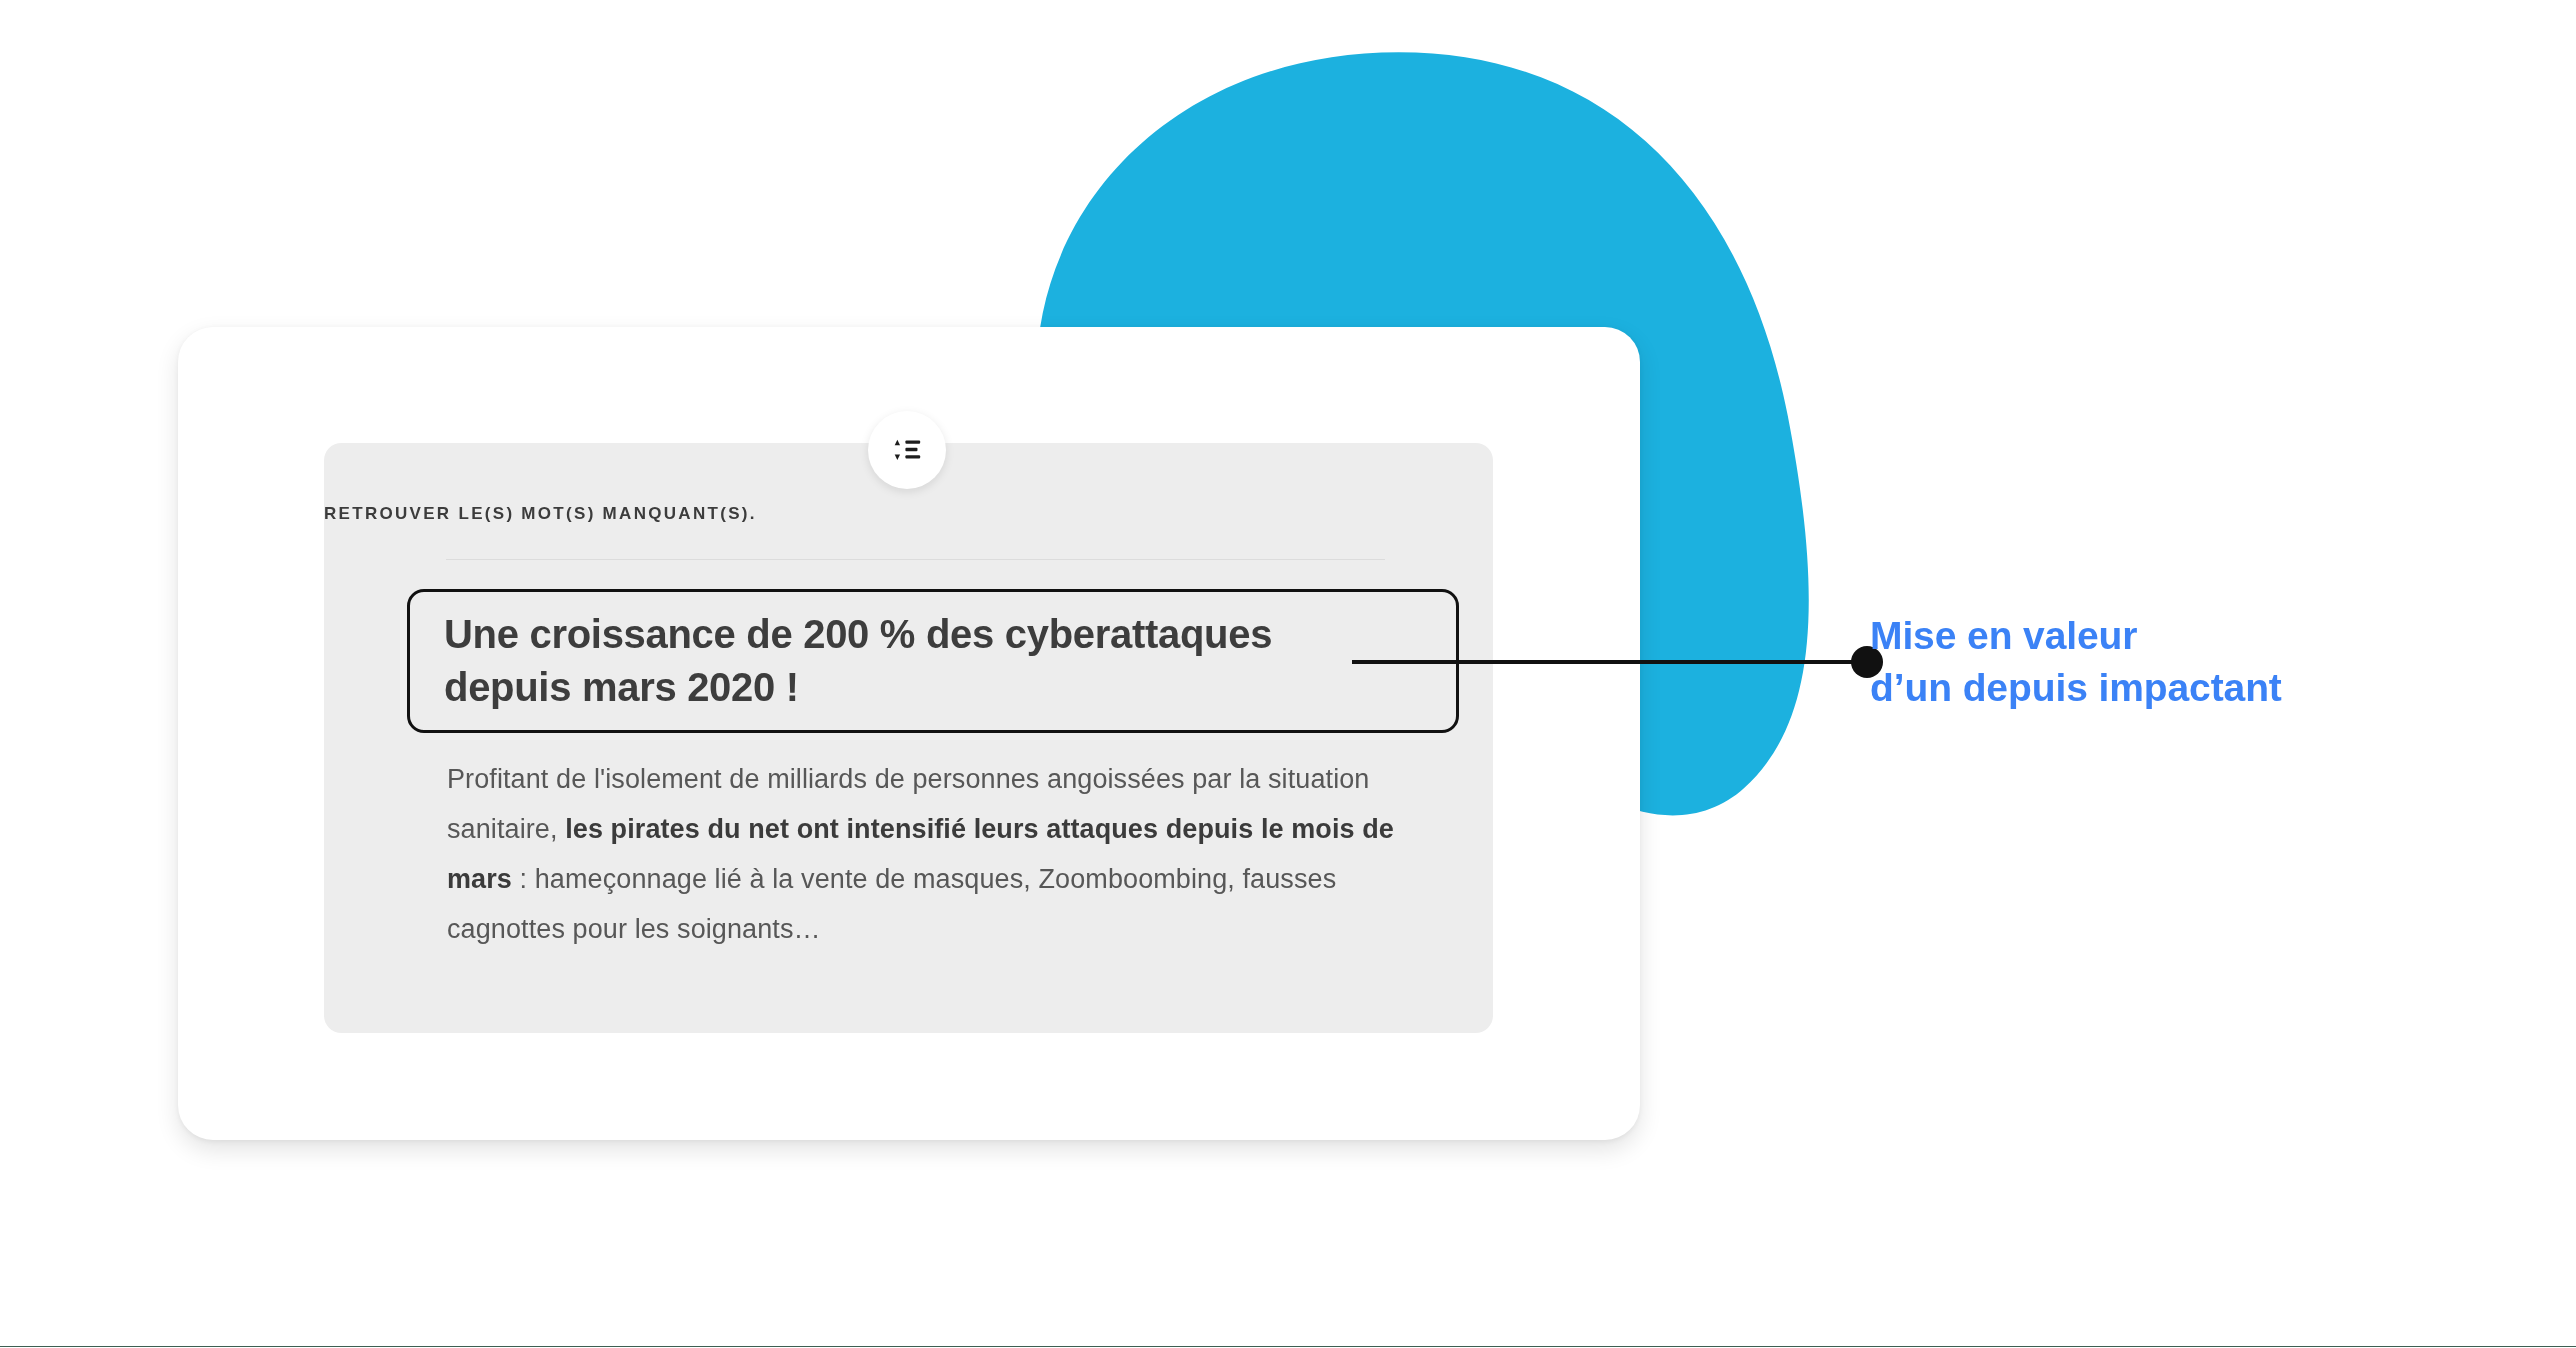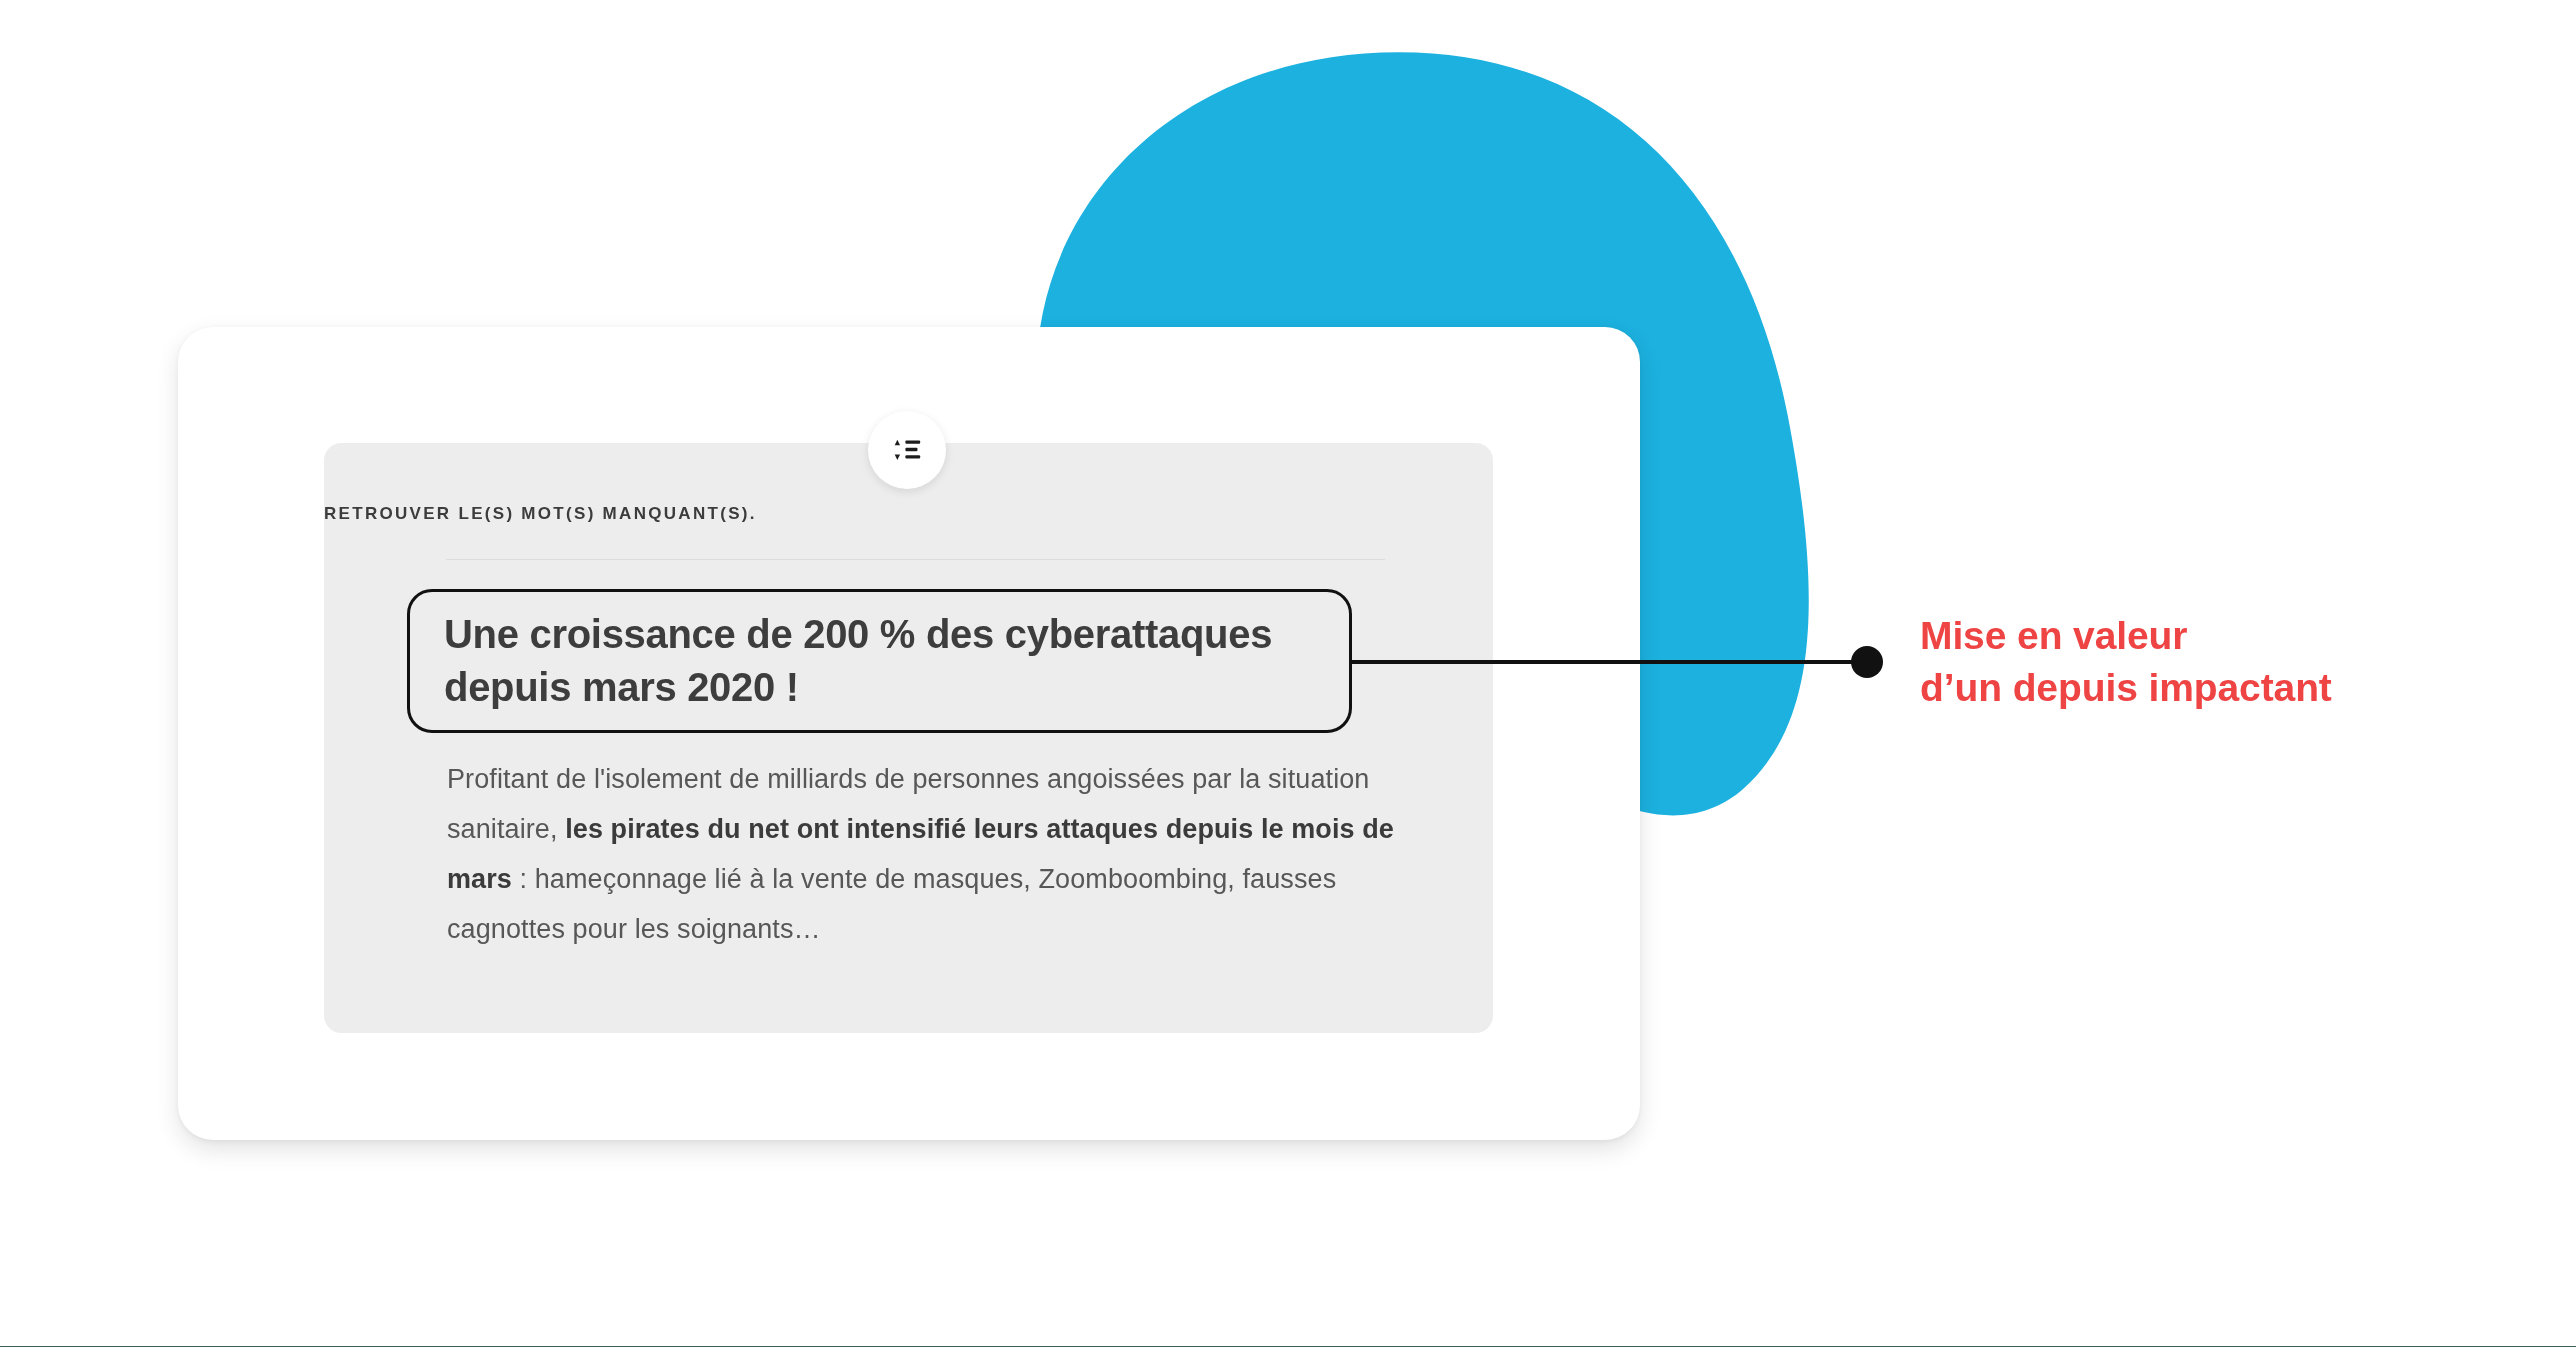--- a/index.html
+++ b/index.html
@@ -85,25 +85,25 @@
     width: 939px;
     height: 1.3px;
     background: #dcdcdc;
   }
 
   
   .highlight-box {
     position: absolute;
     left: 407px;
     top: 589px;
-    width: 945px;
+    width: 1052px;
     height: 144px;
     box-sizing: border-box;
     border: 3.4px solid #111111;
-    border-radius: 25px;
+    border-radius: 17px;
     display: flex;
     align-items: center;
     z-index: 4;
     background: transparent;
   }
   .highlight-heading {
     margin: 0;
     padding: 0 0 0 34px;
     font-size: 40px;
     line-height: 1.33;
@@ -141,28 +141,28 @@
     left: 1851px;
     top: 646px;
     width: 32px;
     height: 32px;
     background: #111111;
     border-radius: 50%;
     z-index: 9;
   }
   .callout-text {
     position: absolute;
-    left: 1920px;
+    left: 1870px;
     top: 610px;
     width: 590px;
     margin: 0;
     font-size: 39px;
     line-height: 1.33;
     font-weight: bold;
-    color: #ef4444;
+    color: #3b82f6;
     letter-spacing: -0.1px;
     z-index: 9;
   }
 
   
   .bottom-rule {
     position: absolute;
     left: 0;
     top: 1346px;
     width: 2576px;

